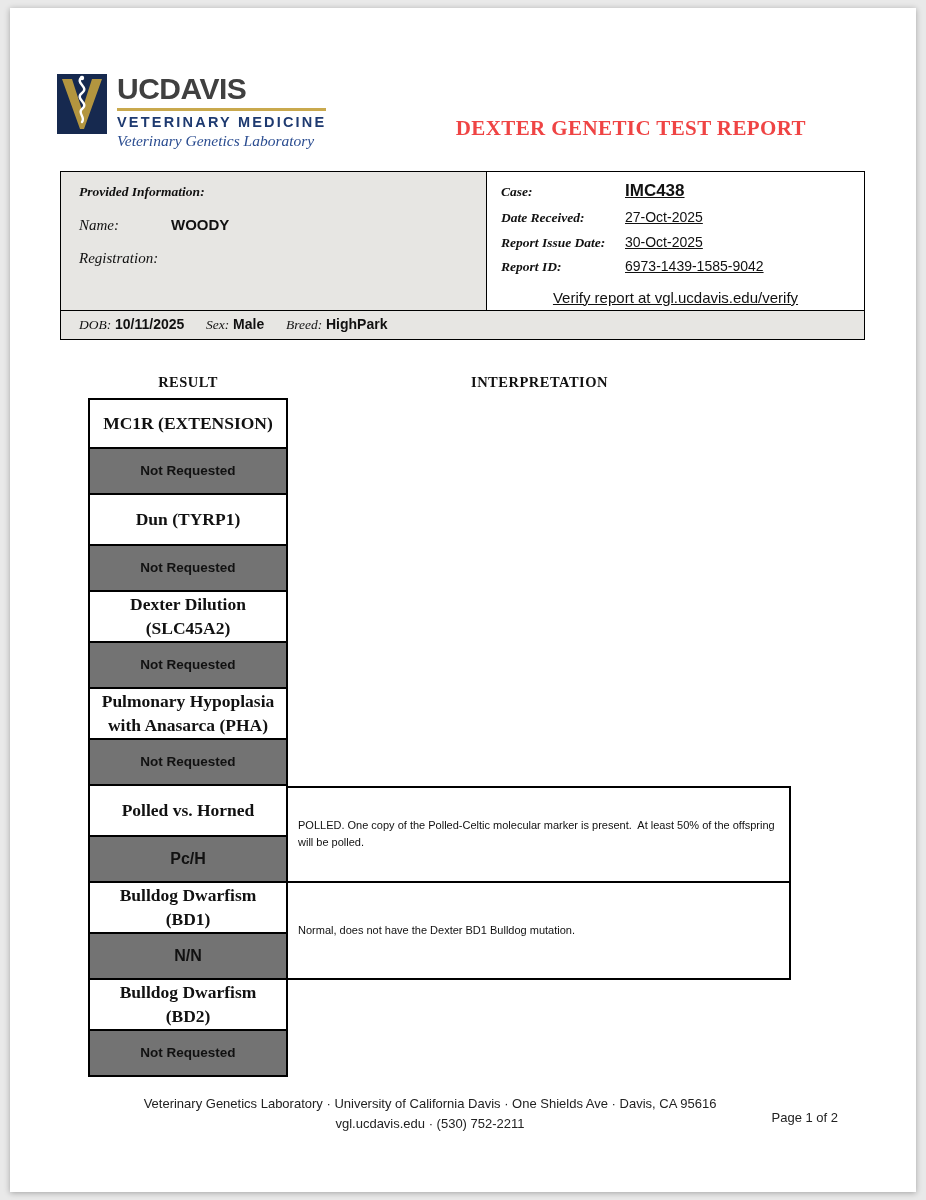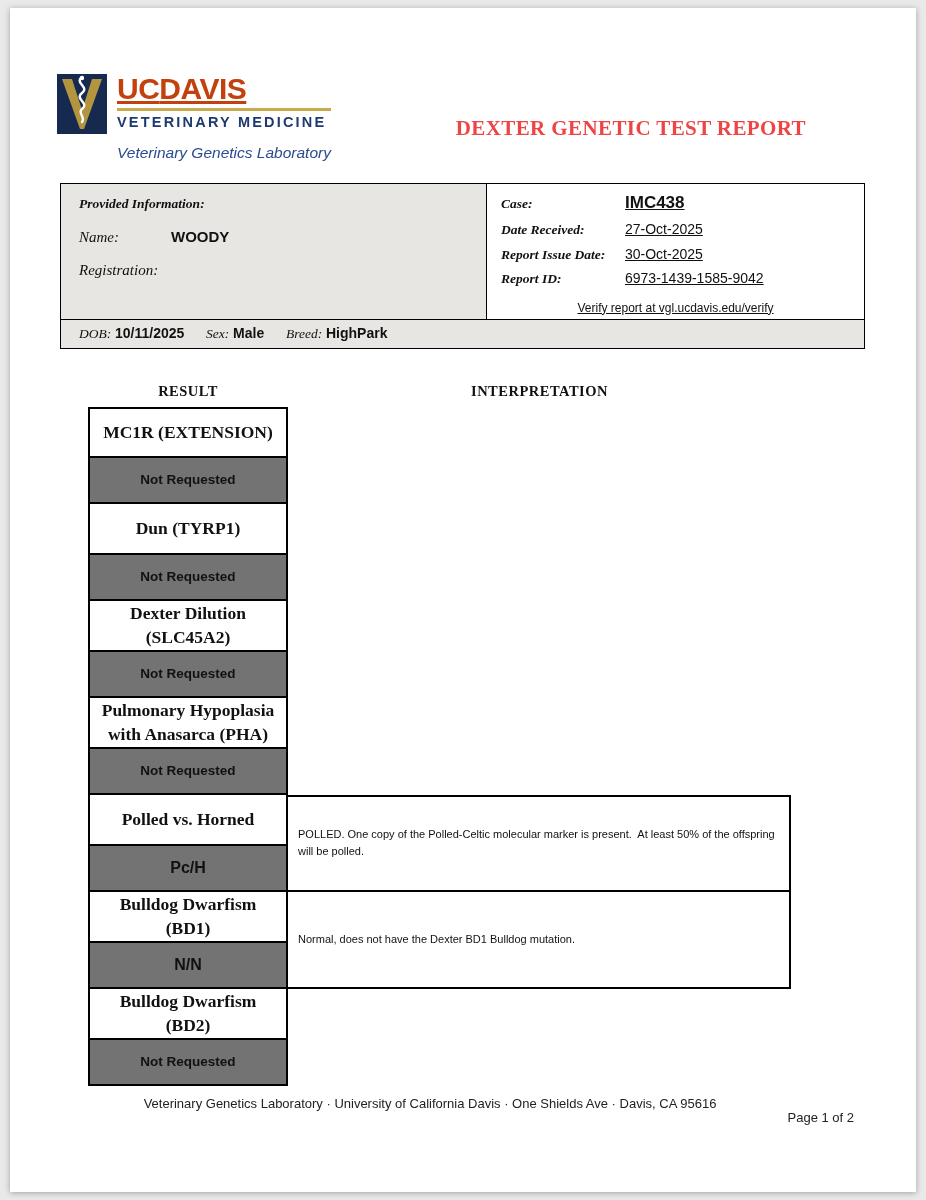--- a/index.html
+++ b/index.html
@@ -13,46 +13,46 @@
     background: #fff;
     box-shadow: 0 1px 6px rgba(0,0,0,0.30);
     overflow: hidden;
   }
 
   
   .masthead { display: flex; align-items: flex-start; padding: 66px 50px 0 47px; }
   .logo { display: flex; align-items: flex-start; }
   .logo-icon { width: 50px; height: 60px; flex: 0 0 auto; }
   .logo-text { margin-left: 10px; }
-  .brand { font-size: 30px; line-height: 1; color: #c2410c; letter-spacing: -0.5px; text-decoration: underline; }
+  .brand { font-size: 30px; line-height: 1; color: #404040; letter-spacing: -0.5px; }
   .brand .uc { font-weight: 600; }
   .brand .davis { font-weight: 800; }
   .gold-rule { height: 3px; background: #c9a94e; margin: 4px 0 3px; }
   .vetmed { font-weight: 700; font-size: 14.5px; letter-spacing: 2.2px; color: #1e3a70; }
-  .lab { font-family: Liberation Sans, sans-serif; font-style: italic; font-size: 15.5px; color: #2a4c90; margin-top: 14px; }
+  .lab { font-family: Liberation Serif, serif; font-style: italic; font-size: 15.5px; color: #2a4c90; margin-top: 2px; }
   .title {
     margin-left: auto; margin-right: 60px; margin-top: 42px;
     font-family: "Liberation Serif", serif; font-weight: 700;
     font-size: 21px; letter-spacing: 0.4px; color: #ef4444;
   }
 
   
   .hdr-table { border-collapse: collapse; margin: 21px 0 0 50px; width: 805px; table-layout: fixed; }
   .hdr-table td { border: 1.5px solid #000; vertical-align: top; }
   .provided-cell { width: 426px; background: #e7e6e3; padding: 12px 18px 6px; height: 103px; }
   .pi-heading { font-family: "Liberation Serif", serif; font-weight: 700; font-style: italic; font-size: 13.5px; margin-bottom: 16px; }
   .pi-row { margin-bottom: 15px; }
   .pi-label { font-family: "Liberation Serif", serif; font-style: italic; font-size: 15px; display: inline-block; width: 92px; }
   .pi-value { font-weight: 700; font-size: 15px; }
   .case-cell { background: #fff; padding: 8px 14px 4px; height: 103px; text-decoration: underline; }
   .case-row { margin-bottom: 3px; line-height: 1.35; }
   .case-label { font-family: "Liberation Serif", serif; font-weight: 700; font-style: italic; font-size: 13.5px; display: inline-block; width: 124px; vertical-align: baseline; }
   .case-value { font-size: 14px; }
   .case-id { font-size: 17px; font-weight: 700; }
-  .verify { text-align: center; font-size: 12px; margin-top: 12px; }
+  .verify { text-align: center; font-size: 15px; margin-top: 12px; }
   .dob-cell { background: #e7e6e3; padding: 5px 18px 6px; font-size: 13.5px; }
   .dob-label { font-family: "Liberation Serif", serif; font-style: italic; font-size: 13.5px; }
   .dob-val { font-weight: 700; font-size: 14px; margin-right: 18px; }
 
   
   .results { margin: 34px 0 0 78px; width: 703px; }
   .res-headers { display: grid; grid-template-columns: 200px 503px; padding-bottom: 7px; }
   .res-headers div { text-align: center; font-family: "Liberation Serif", serif; font-weight: 700; font-size: 14.5px; letter-spacing: 0.5px; }
   .res-grid { display: grid; grid-template-columns: 200px 503px; grid-template-rows: repeat(7, 51px 46px); }
   .cell-name, .cell-result {
@@ -72,21 +72,21 @@
     display: flex; align-items: center;
     padding: 0 14px 0 10px;
     font-size: 11px; line-height: 1.55;
   }
   .interp-box span { white-space: pre-wrap; }
   .interp-1 { grid-row: 9 / span 2; }
   .interp-2 { grid-row: 11 / span 2; border-top: none; }
 
   
   .footer { position: absolute; left: 50px; top: 1086px; width: 740px; text-align: center; font-size: 13px; color: #222; line-height: 1.55; }
-  .page-num { position: absolute; right: 62px; top: 1102px; font-size: 13px; color: #222; }
+  .page-num { position: absolute; right: 78px; top: 1102px; font-size: 13px; color: #222; }
 </style>
 </head>
 <body>
 
 <div class="page">
 
   <div class="masthead">
     <div class="logo">
       <div class="logo-icon">
         <svg width="50" height="60" viewBox="0 0 50 60" xmlns="http://www.w3.org/2000/svg">
@@ -172,16 +172,17 @@
         <span>POLLED. One copy of the Polled-Celtic molecular marker is present.  At least 50% of the offspring will be polled.</span>
       </div>
       <div class="interp-box interp-2">
         <span>Normal, does not have the Dexter BD1 Bulldog mutation.</span>
       </div>
     </div>
   </div>
 
   <div class="footer">
     <div>Veterinary Genetics Laboratory · University of California Davis · One Shields Ave · Davis, CA 95616</div>
+    <div>vgl.ucdavis.edu · (530) 752-2211</div>
   </div>
   <div class="page-num">Page 1 of 2</div>
 
 </div>
 
 </body></html>

